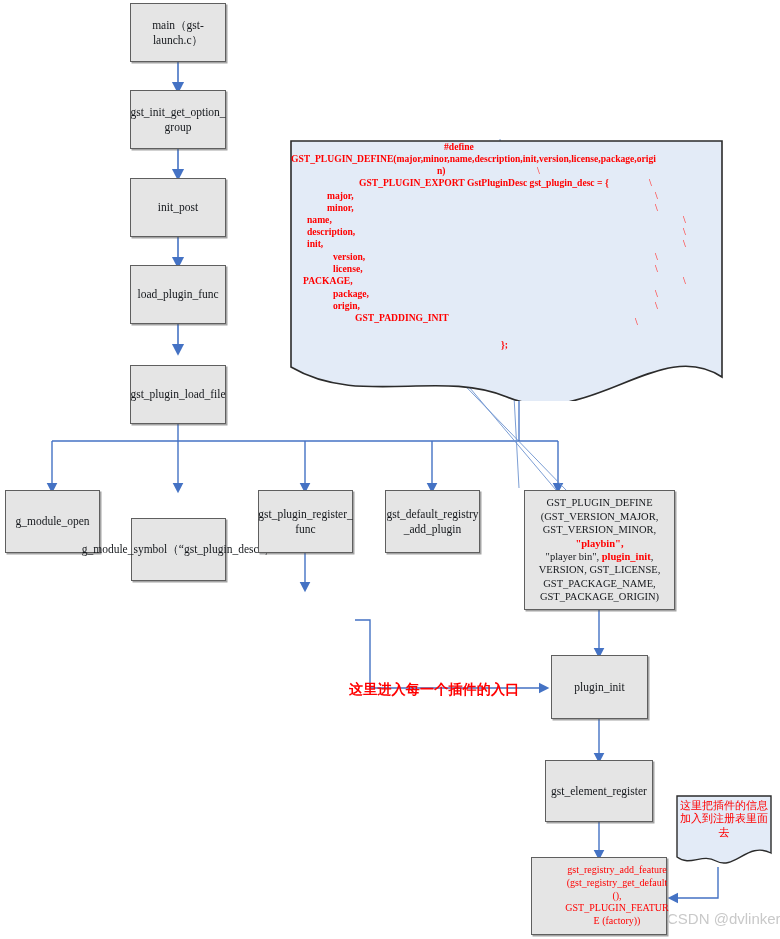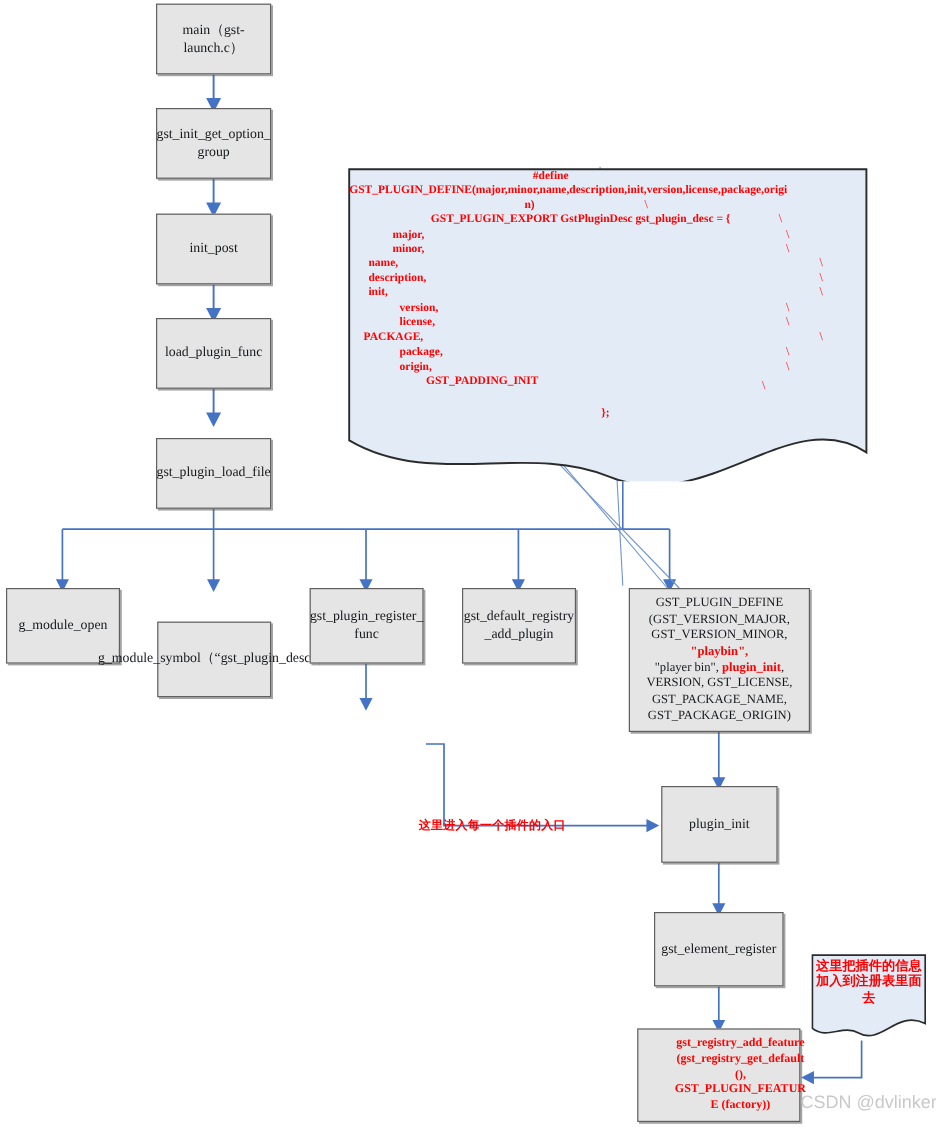--- a/index.html
+++ b/index.html
@@ -14,48 +14,48 @@
     position:absolute;box-sizing:border-box;
     background:#e5e5e5;
     border:1.5px solid #5f5f5f;
     box-shadow:1.5px 1.5px 0 rgba(90,90,90,.55);
     display:flex;align-items:center;justify-content:center;
     text-align:center;
     font-family:"Liberation Serif","DejaVu Serif",serif;
     font-size:11.5px;color:#15181c;line-height:1.28;
     padding:2px 4px;
   }
-  .node.red{color:#ff0000;font-weight:bold;font-size:11px;padding-left:40px;}
+  .node.red{color:#ff0000;font-weight:normal;font-size:11px;padding-left:40px;}
   .node .ln{display:block;}
 
   
   #macro-doc{
     position:absolute;left:289px;top:139px;width:435px;height:262px;
   }
   #macro-doc .docbg{position:absolute;left:0;top:0;width:435px;height:262px;}
   #macro-doc .doctext{
     position:absolute;left:0;top:0;width:435px;height:262px;
     color:#ff0000;font-weight:bold;
     font-family:"Liberation Serif","DejaVu Serif",serif;
     font-size:9.6px;line-height:1.26;
   }
   .mline{position:absolute;white-space:pre;}
   .bslash{position:absolute;color:#ff4d4d;font-weight:bold;font-size:10px;}
 
   .note-red{
     position:absolute;color:#ff0000;font-weight:bold;
     font-family:"Liberation Sans","DejaVu Sans",sans-serif;
-    font-size:10px;white-space:nowrap;letter-spacing:.2px;
+    font-size:14px;white-space:nowrap;letter-spacing:.2px;
   }
   
   #registry-note{position:absolute;left:676px;top:795px;width:96px;height:72px;}
   #registry-note .nbg{position:absolute;left:0;top:0;width:96px;height:72px;}
   #registry-note .ntext{
     position:absolute;left:4px;top:4px;width:88px;
-    color:#ff0000;font-weight:bold;text-align:center;
+    color:#ff0000;font-weight:normal;text-align:center;
     font-family:"Liberation Sans","DejaVu Sans",sans-serif;
     font-size:11px;line-height:1.22;
   }
 
   #watermark{
     position:absolute;left:667px;top:910px;
     color:#c9c9c9;font-size:15px;
     font-family:"Liberation Sans","DejaVu Sans",sans-serif;
     white-space:nowrap;
   }

